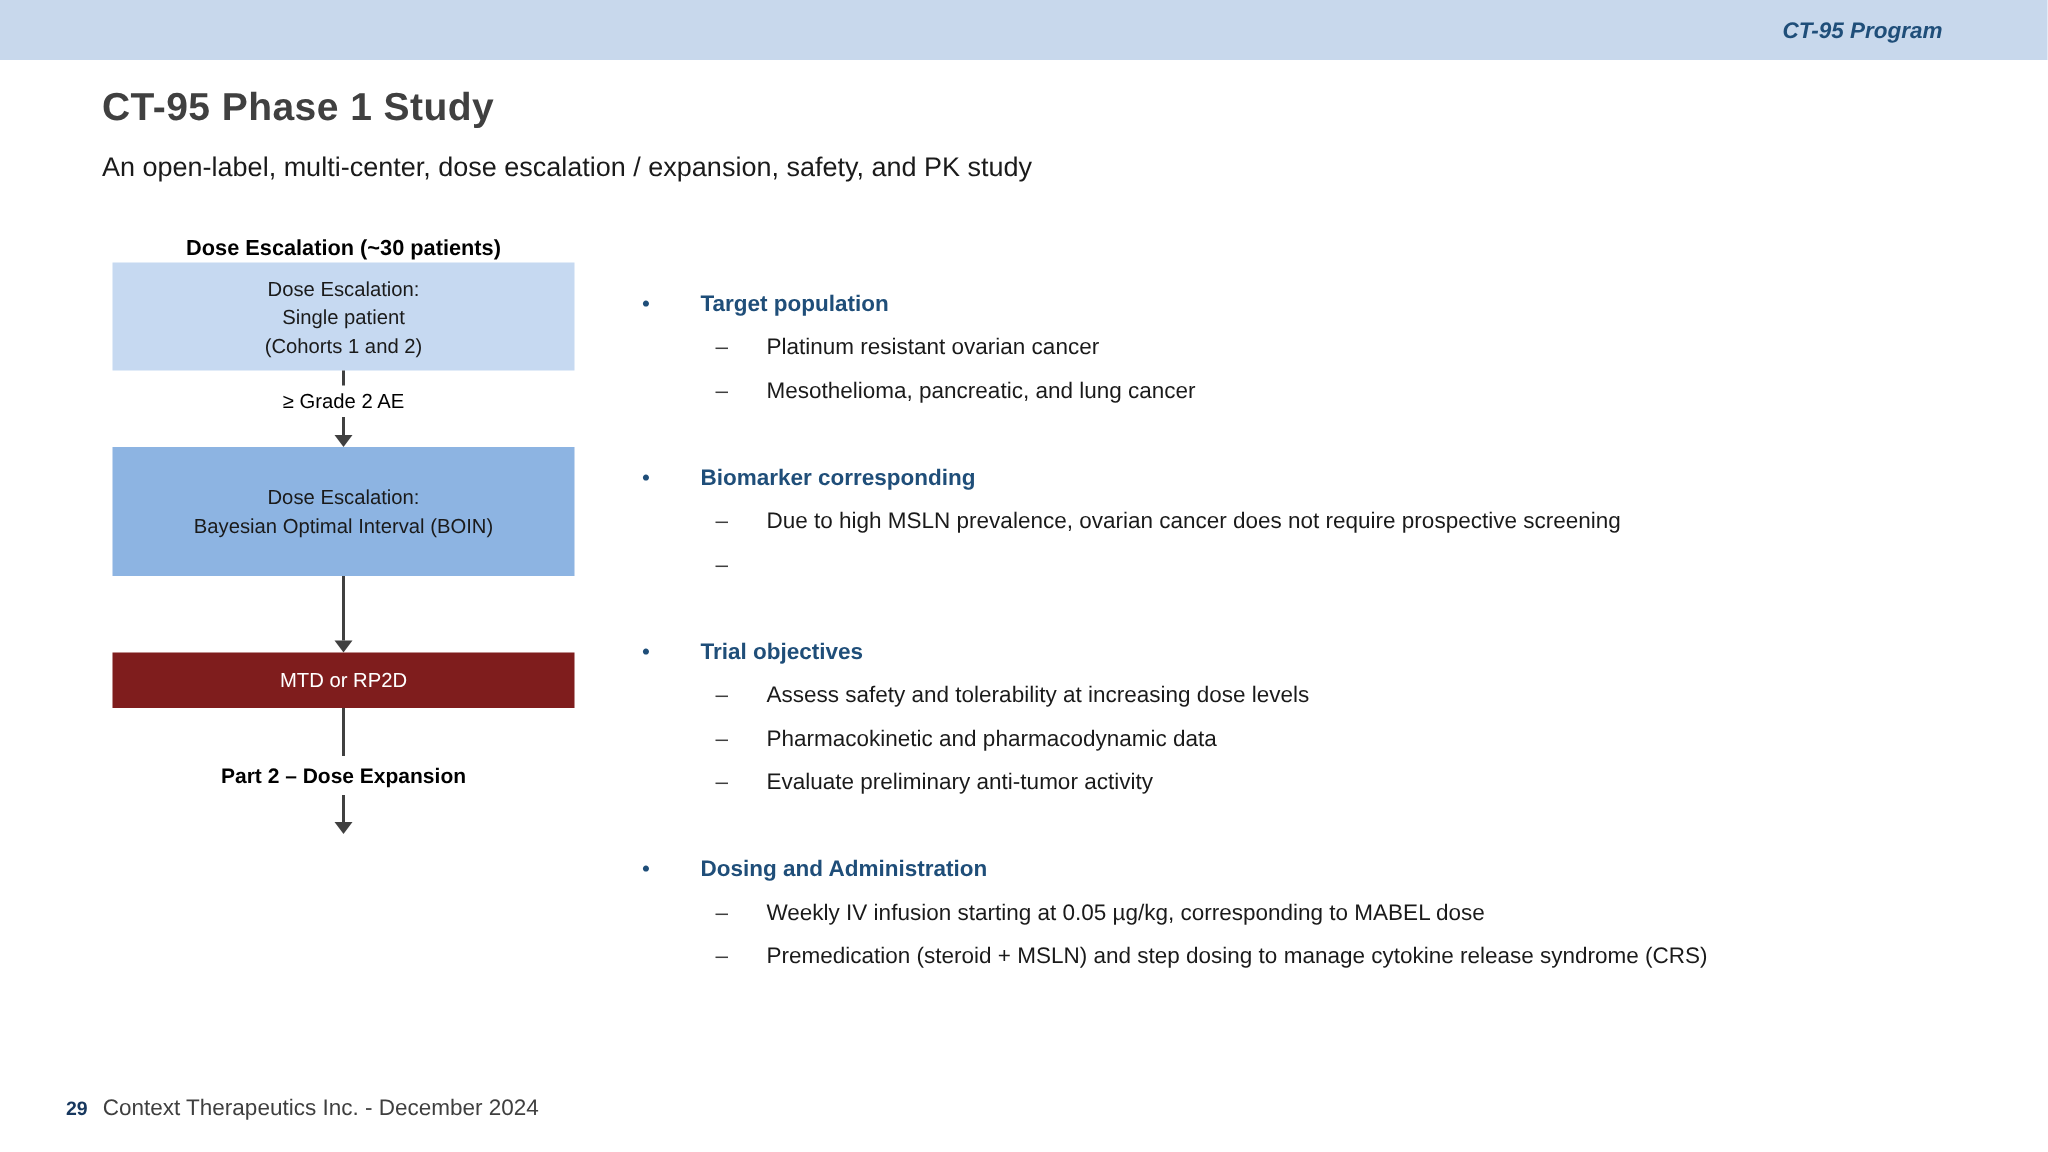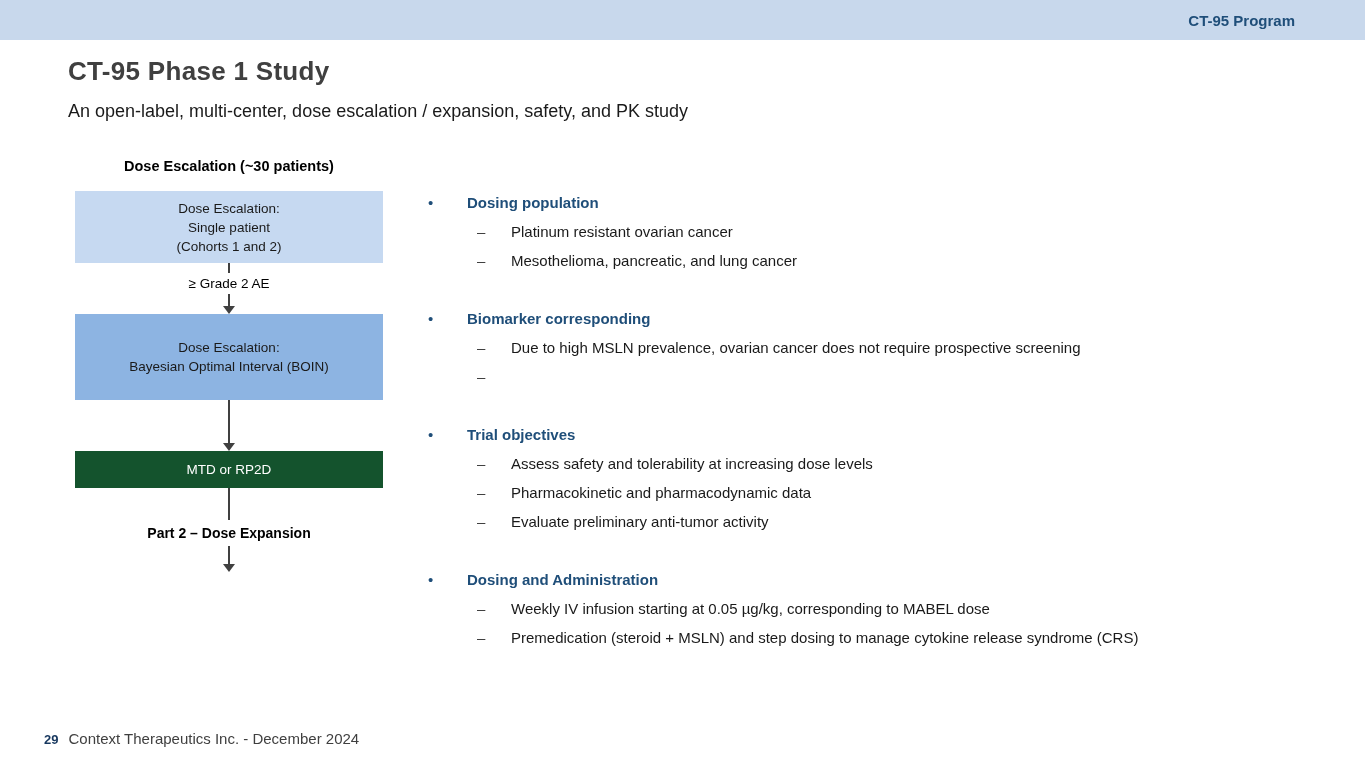--- a/index.html
+++ b/index.html
@@ -11,47 +11,48 @@
     overflow:hidden;
   }
   .slide { position:absolute; inset:0; }
 
   
   .banner {
     position:absolute; top:0; left:0; width:100%; height:40px;
     background:#c8d8ec;
     display:flex; align-items:center; justify-content:flex-end;
     padding-right:70px;
+    font-style:italic;
   }
   .banner-text { color:#1f4e79; font-weight:bold; font-size:15px; }
 
   
   .title {
     position:absolute; left:68px; top:56px;
     font-size:26px; font-weight:bold; color:#404040; letter-spacing:0.3px;
   }
   .subtitle {
     position:absolute; left:68px; top:101px;
     font-size:18px; color:#1a1a1a;
   }
 
   
   .flow {
     position:absolute; left:75px; top:158px; width:308px;
     display:flex; flex-direction:column; align-items:center;
   }
-  .flow-heading { font-size:14.5px; font-weight:bold; color:#000; margin-bottom:17px; }
+  .flow-heading { font-size:14.5px; font-weight:bold; color:#000; margin-bottom:1px; }
   .fbox {
     width:100%; display:flex; align-items:center; justify-content:center;
     text-align:center; white-space:pre-line;
     font-size:13.5px; line-height:19px;
   }
   .box1 { background:#c6d9f1; color:#1a1a1a; height:72px; }
   .box2 { background:#8db4e2; color:#1a1a1a; height:86px; }
-  .box3 { background:#14532d; color:#ffffff; height:37px; }
+  .box3 { background:#7f1d1d; color:#ffffff; height:37px; }
   .box4 { background:#17375e; color:#ffffff; height:88px; }
   .vline { width:2px; background:#404040; }
   .arrowhead {
     width:0; height:0;
     border-left:6px solid transparent;
     border-right:6px solid transparent;
     border-top:8px solid #404040;
   }
   .flow-label { font-size:13.5px; color:#000; padding:3px 0; }
   .flow-label.bold { font-weight:bold; font-size:14px; padding:5px 0; }
@@ -108,21 +109,21 @@
     <div class="vline" style="height:18px"></div>
     <div class="arrowhead"></div>
 
   </div>
 
   <div class="bullets">
 
     <div class="bsection">
       <div class="brow">
         <span class="bmark">•</span>
-        <span class="bhead">Dosing population</span>
+        <span class="bhead">Target population</span>
       </div>
       <div class="brow bitem">
         <span class="imark">–</span>
         <span class="btext">Platinum resistant ovarian cancer</span>
       </div>
       <div class="brow bitem">
         <span class="imark">–</span>
         <span class="btext">Mesothelioma, pancreatic, and lung cancer</span>
       </div>
     </div>

